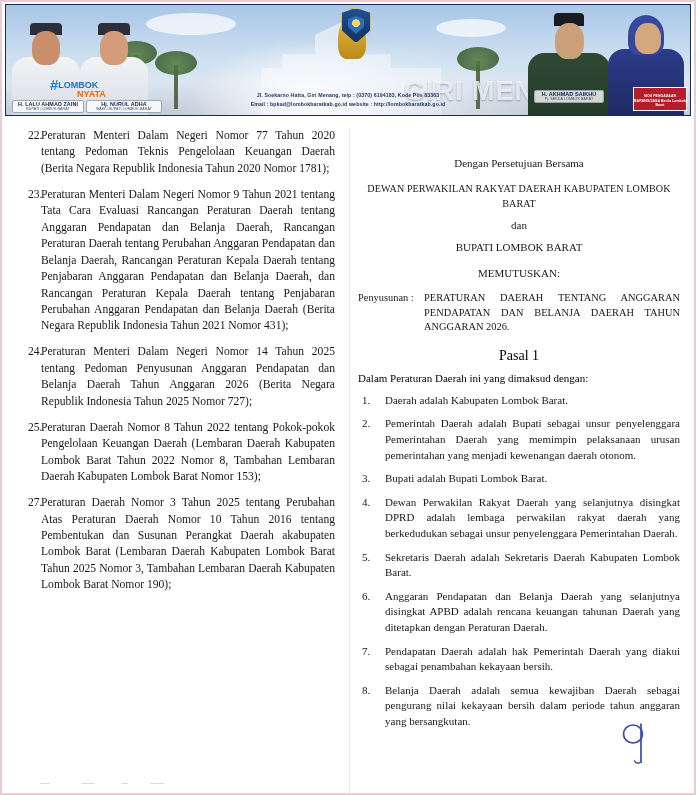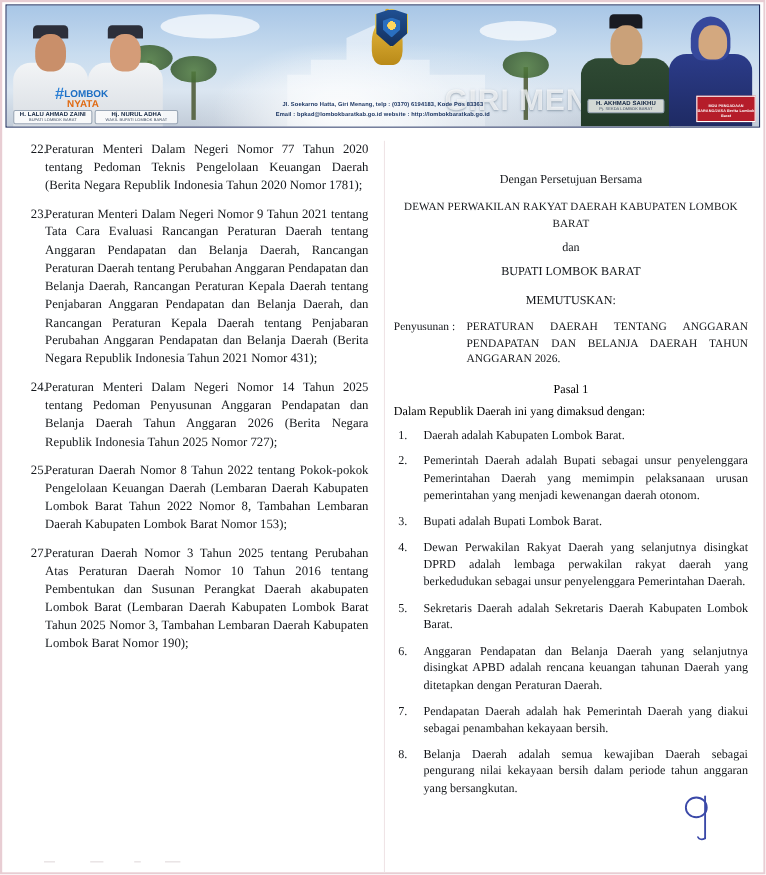--- a/index.html
+++ b/index.html
@@ -170,21 +170,21 @@
   }
 
   .kerja-nyata {
     position: absolute; left: 44px; bottom: 16px;
     font-family: "Liberation Sans", sans-serif;
     font-weight: bold; font-size: 9px; line-height: 9px;
     white-space: nowrap;
   }
   .kn-hash { color:#2b7fd4; font-size: 15px; vertical-align: -2px; }
   .kn-1 { color: #1d6fc4; }
-  .kn-2 { color: #e06a12; display:block; margin-left:11px; }
+  .kn-2 { color: #e06a12; display:block; margin-left:27px; }
 
   .rightlogo {
     position: absolute; right: 3px; bottom: 4px;
     width: 54px; height: 24px;
     background: #b51d2a;
     border: .6px solid #fff;
     font-family: "Liberation Sans", sans-serif;
     color: #fff; font-size: 3.4px; font-weight: bold;
     text-align: center; line-height: 1.35;
     padding-top: 6px; box-sizing: border-box;
@@ -256,21 +256,21 @@
     white-space: nowrap;
   }
   .menetapkan-val {
     flex: 1;
     text-align: justify;
     text-justify: inter-word;
   }
 
   .pasal {
     text-align: center;
-    font-size: 11px;
+    font-size: 14px;
     margin-top: 13px;
   }
   .lead {
     font-size: 11px;
     margin-top: 7px;
     line-height: 1.42;
   }
   ol.deflist {
     list-style: none;
     margin: 6px 0 0 0; padding: 0;
@@ -420,21 +420,21 @@
       <div class="r-gap"></div>
       <div class="r-center">MEMUTUSKAN:</div>
       <div class="r-gap-xs"></div>
 
       <div class="menetapkan-row">
         <div class="menetapkan-label">Penyusunan :</div>
         <div class="menetapkan-val">PERATURAN DAERAH TENTANG ANGGARAN PENDAPATAN DAN BELANJA DAERAH TAHUN ANGGARAN 2026.</div>
       </div>
 
       <div class="pasal">Pasal 1</div>
-      <div class="lead">Dalam Republik Daerah ini yang dimaksud dengan:</div>
+      <div class="lead">Dalam Peraturan Daerah ini yang dimaksud dengan:</div>
 
       <ol class="deflist">
         <li>
           <span class="num">1.</span>
           <span>Daerah adalah Kabupaten Lombok Barat.</span>
         </li>
         <li>
           <span class="num">2.</span>
           <span>Pemerintah Daerah adalah Bupati sebagai unsur penyelenggara Pemerintahan Daerah yang memimpin pelaksanaan urusan pemerintahan yang menjadi kewenangan daerah otonom.</span>
         </li>

